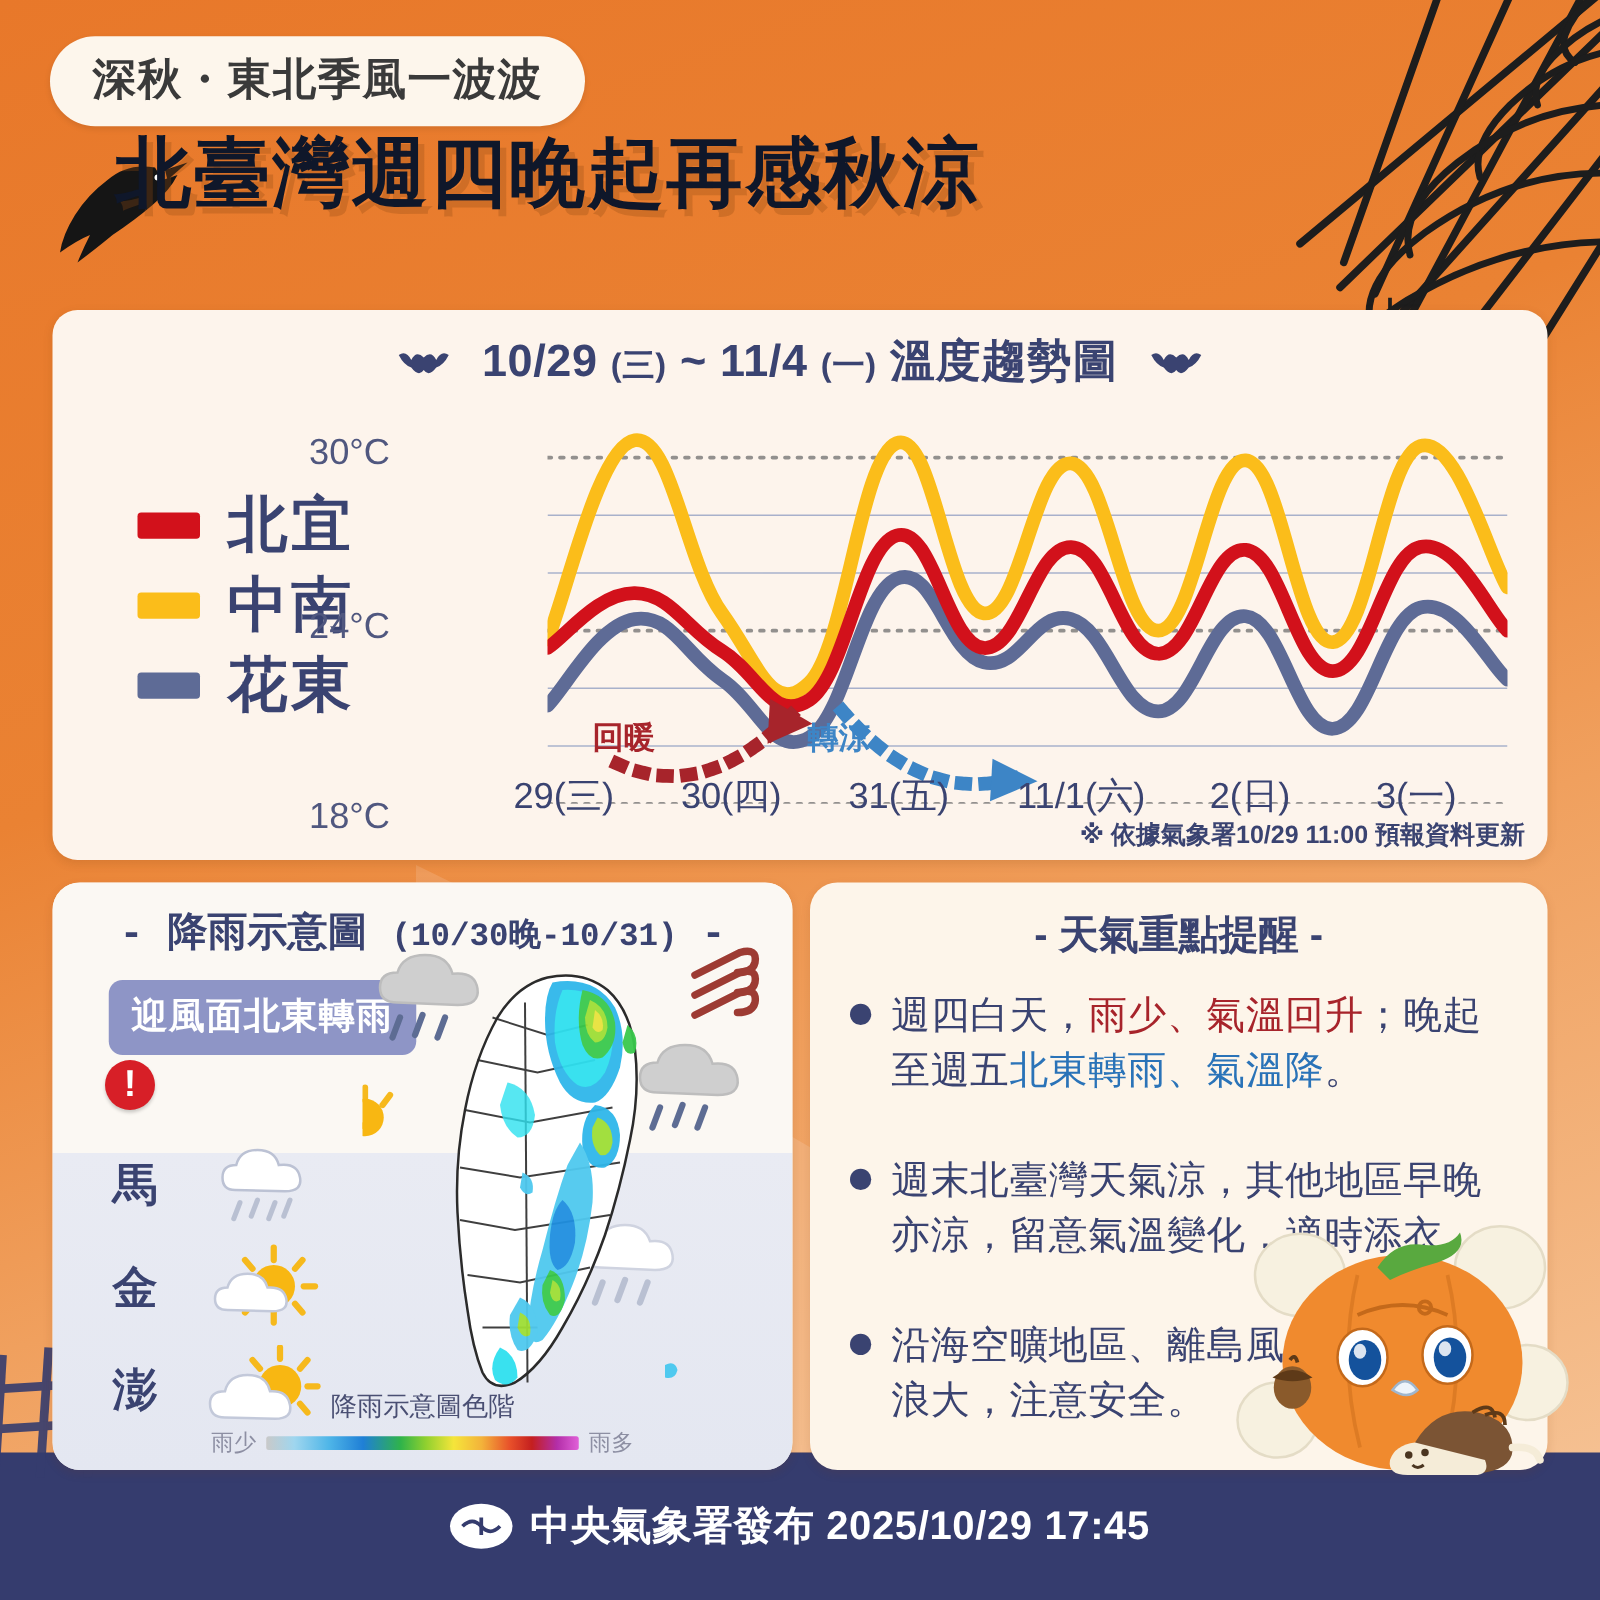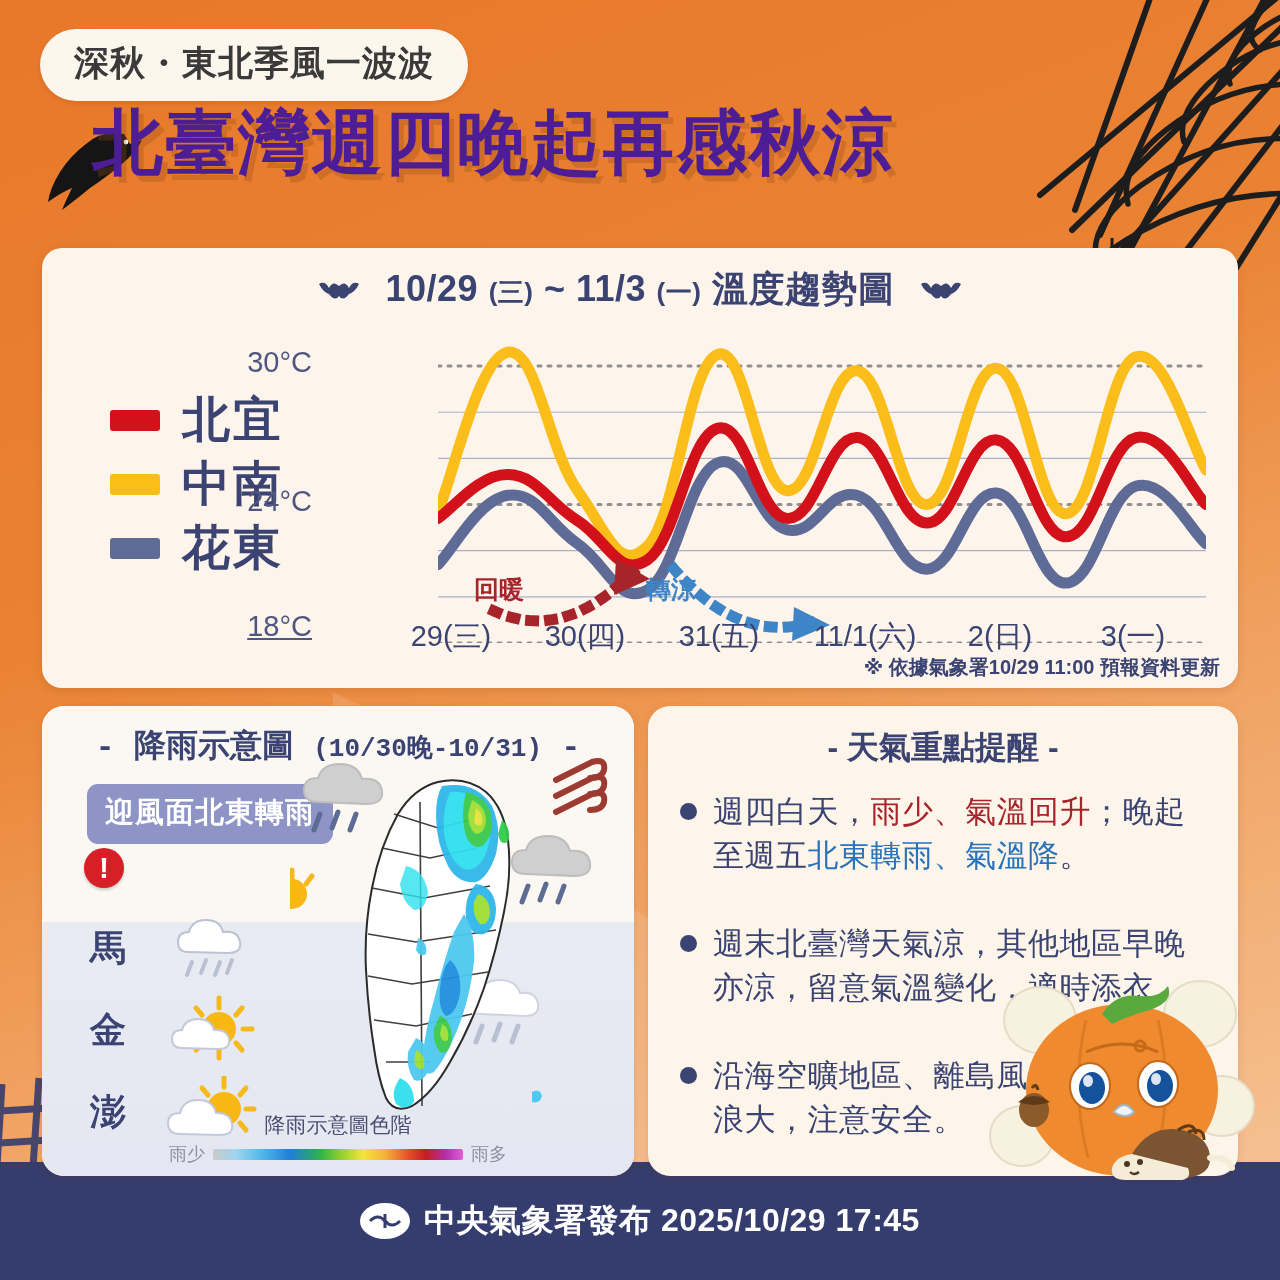--- a/index.html
+++ b/index.html
@@ -40,21 +40,21 @@
   
   #tagline{
     position:absolute;top:29px;left:40px;
     background:#fdf6ec;border-radius:40px;
     padding:11px 34px 14px;
     font-size:35px;font-weight:700;color:#3a3a3a;letter-spacing:1px;
     box-shadow:0 2px 5px rgba(0,0,0,.10);
   }
   #main-title{
     position:absolute;top:106px;left:92px;
-    font-size:71px;font-weight:900;color:#4c1d95;
+    font-size:61px;font-weight:900;color:#0f172a;
     letter-spacing:2px;line-height:1.05;white-space:nowrap;
     text-shadow:5px 6px 0 rgba(150,75,20,.30);
   }
 
   
   #chart-card{
     position:absolute;top:248px;left:42px;width:1196px;height:440px;
     background:#fdf4ec;border-radius:20px;
     box-shadow:0 3px 8px rgba(120,60,20,.16);
   }
@@ -223,21 +223,21 @@
 <div id="main-title">北臺灣週四晚起再感秋涼</div>
 
 <div id="chart-card">
 
   <div id="chart-title">
     <svg class="bat" width="44" height="26" viewBox="0 0 44 26">
       <path d="M2 6 Q8 2 12 10 Q16 2 22 8 Q28 2 32 10 Q36 2 42 6 Q38 14 32 16 Q26 24 22 18 Q18 24 12 16 Q6 14 2 6 Z" fill="#3a4371"></path>
     </svg>
     <span>10/29</span>
     <span class="small">(三)</span>
-    <span>~ 11/3</span>
+    <span>~ 11/4</span>
     <span class="small">(一)</span>
     <span>溫度趨勢圖</span>
     <svg class="bat" width="44" height="26" viewBox="0 0 44 26">
       <path d="M2 6 Q8 2 12 10 Q16 2 22 8 Q28 2 32 10 Q36 2 42 6 Q38 14 32 16 Q26 24 22 18 Q18 24 12 16 Q6 14 2 6 Z" fill="#3a4371"></path>
     </svg>
   </div>
 
   <div id="legend">
     <div class="legend-row">
       <span class="legend-swatch" id="sw0" style="background: rgb(210, 17, 27);"></span>
@@ -248,21 +248,21 @@
       <span class="legend-label">中南</span>
     </div>
     <div class="legend-row">
       <span class="legend-swatch" id="sw2" style="background: rgb(94, 107, 150);"></span>
       <span class="legend-label">花東</span>
     </div>
   </div>
 
   <div class="ylab" id="yl0" style="left: 150px; top: 98.0769px;">30°C</div>
   <div class="ylab" id="yl1" style="left: 150px; top: 236.538px;">24°C</div>
-  <div class="ylab" id="yl2" style="left: 150px; top: 362px; text-decoration: underline;">18°C</div>
+  <div class="ylab" id="yl2" style="left: 150px; top: 389px;">18°C</div>
 
   <div id="plot">
     <svg id="plotsvg" width="768" height="300" viewBox="0 0 768 300">
         <line x1="0" y1="253.84615384615384" x2="768" y2="253.84615384615384" stroke="#93a0c4" stroke-width="1.2" opacity="0.8"></line>
         <line x1="0" y1="207.69230769230768" x2="768" y2="207.69230769230768" stroke="#93a0c4" stroke-width="1.2" opacity="0.8"></line>
         <line x1="0" y1="115.38461538461539" x2="768" y2="115.38461538461539" stroke="#93a0c4" stroke-width="1.2" opacity="0.8"></line>
         <line x1="0" y1="69.23076923076923" x2="768" y2="69.23076923076923" stroke="#93a0c4" stroke-width="1.2" opacity="0.8"></line>
         <line x1="0" y1="300" x2="768" y2="300" stroke="#6f6f6f" stroke-width="3" stroke-dasharray="3 7" stroke-linecap="round" opacity="0.75"></line>
         <line x1="0" y1="161.53846153846152" x2="768" y2="161.53846153846152" stroke="#6f6f6f" stroke-width="3" stroke-dasharray="3 7" stroke-linecap="round" opacity="0.75"></line>
         <line x1="0" y1="23.076923076923038" x2="768" y2="23.076923076923038" stroke="#6f6f6f" stroke-width="3" stroke-dasharray="3 7" stroke-linecap="round" opacity="0.75"></line>

